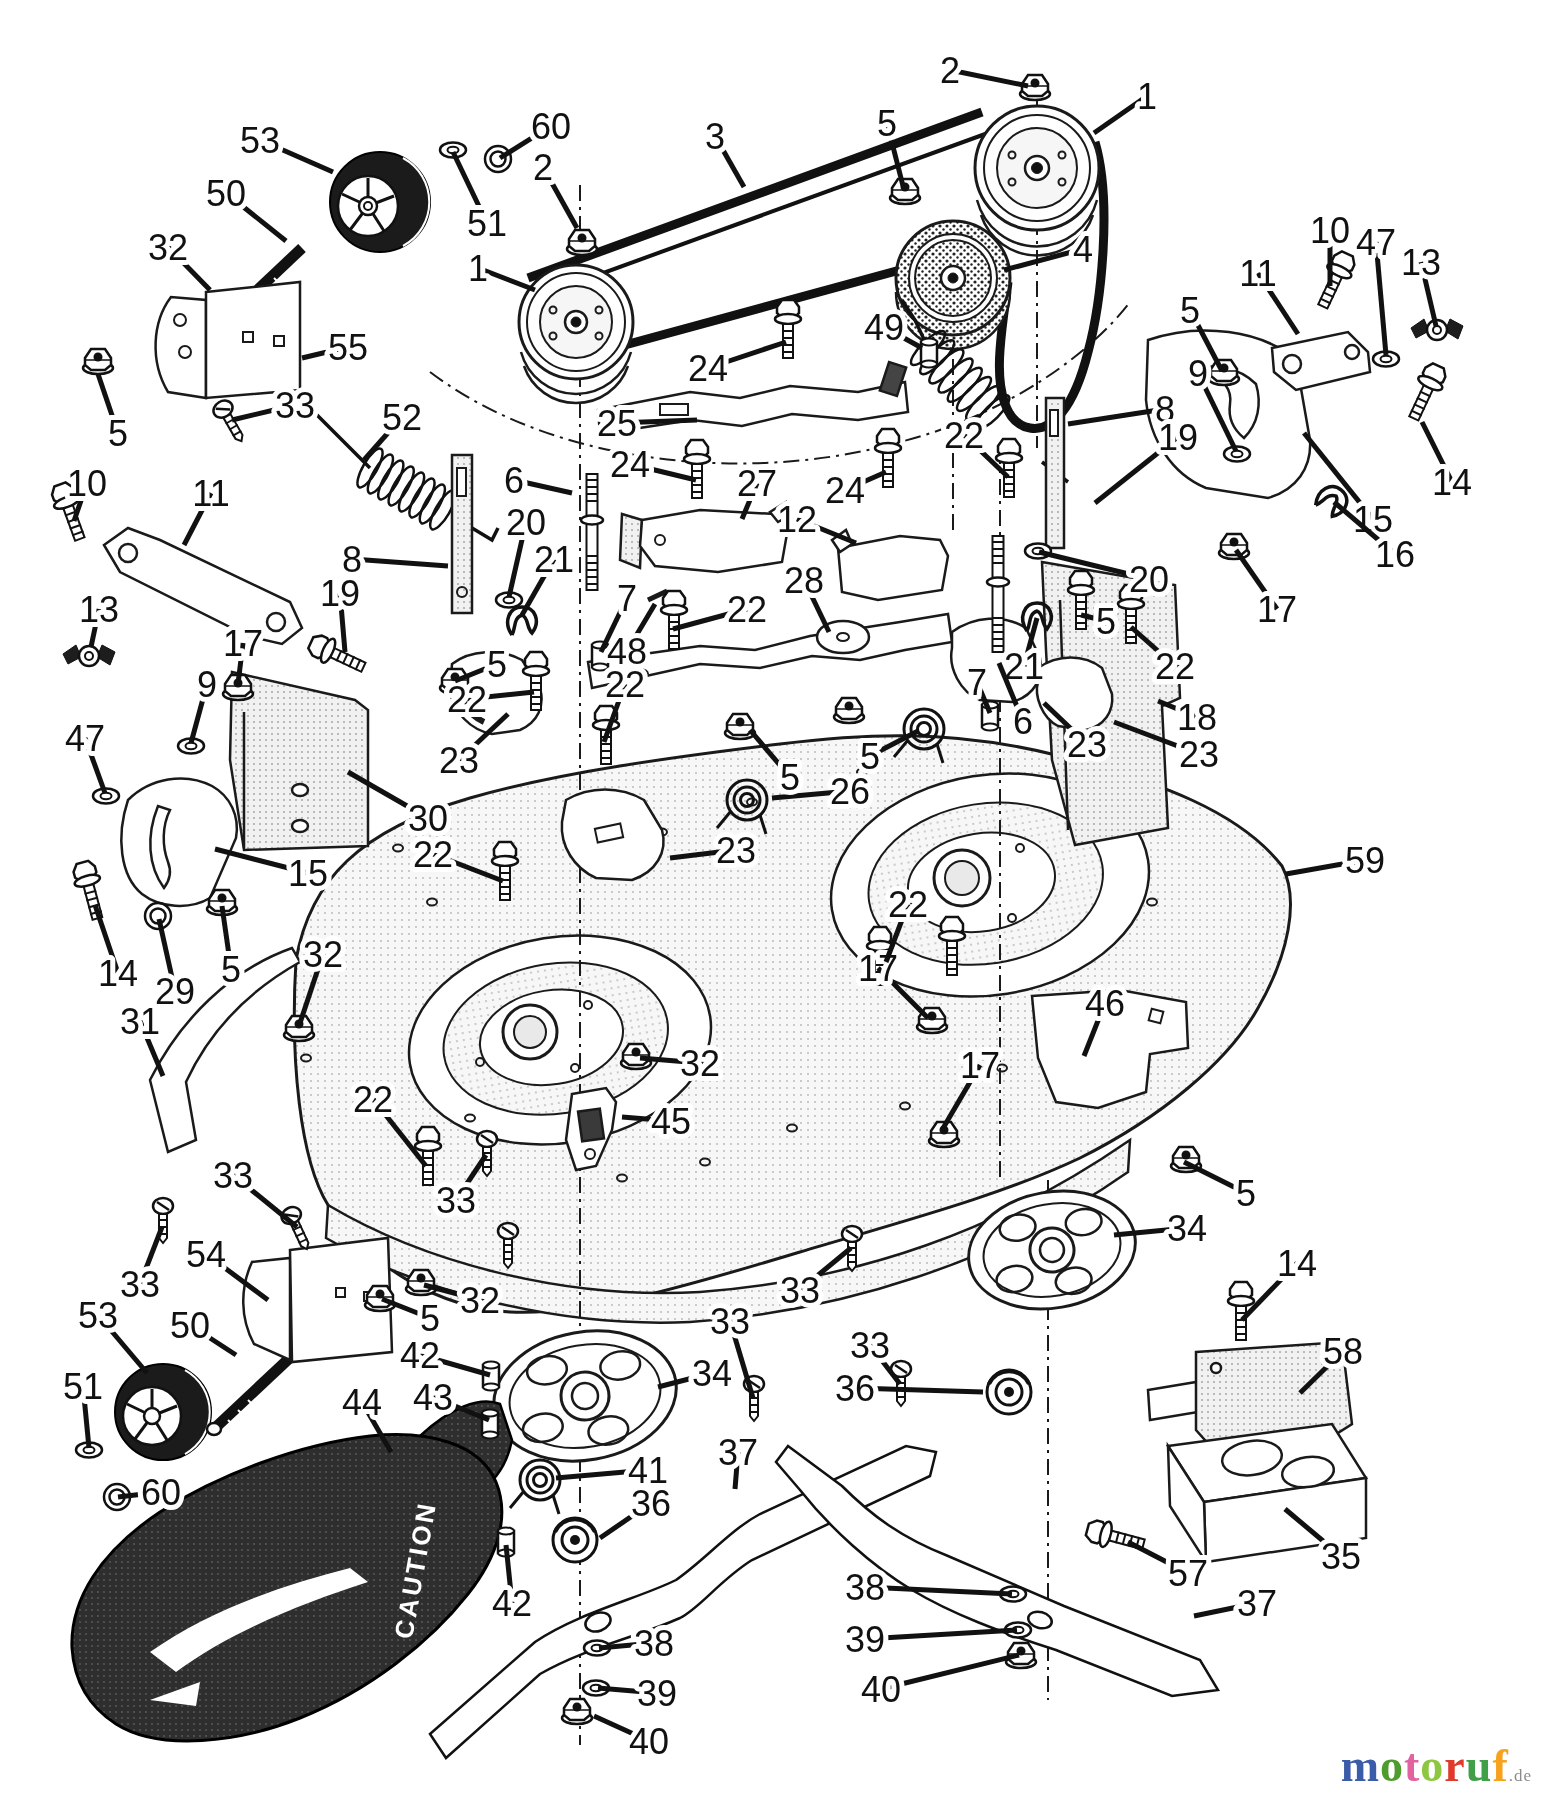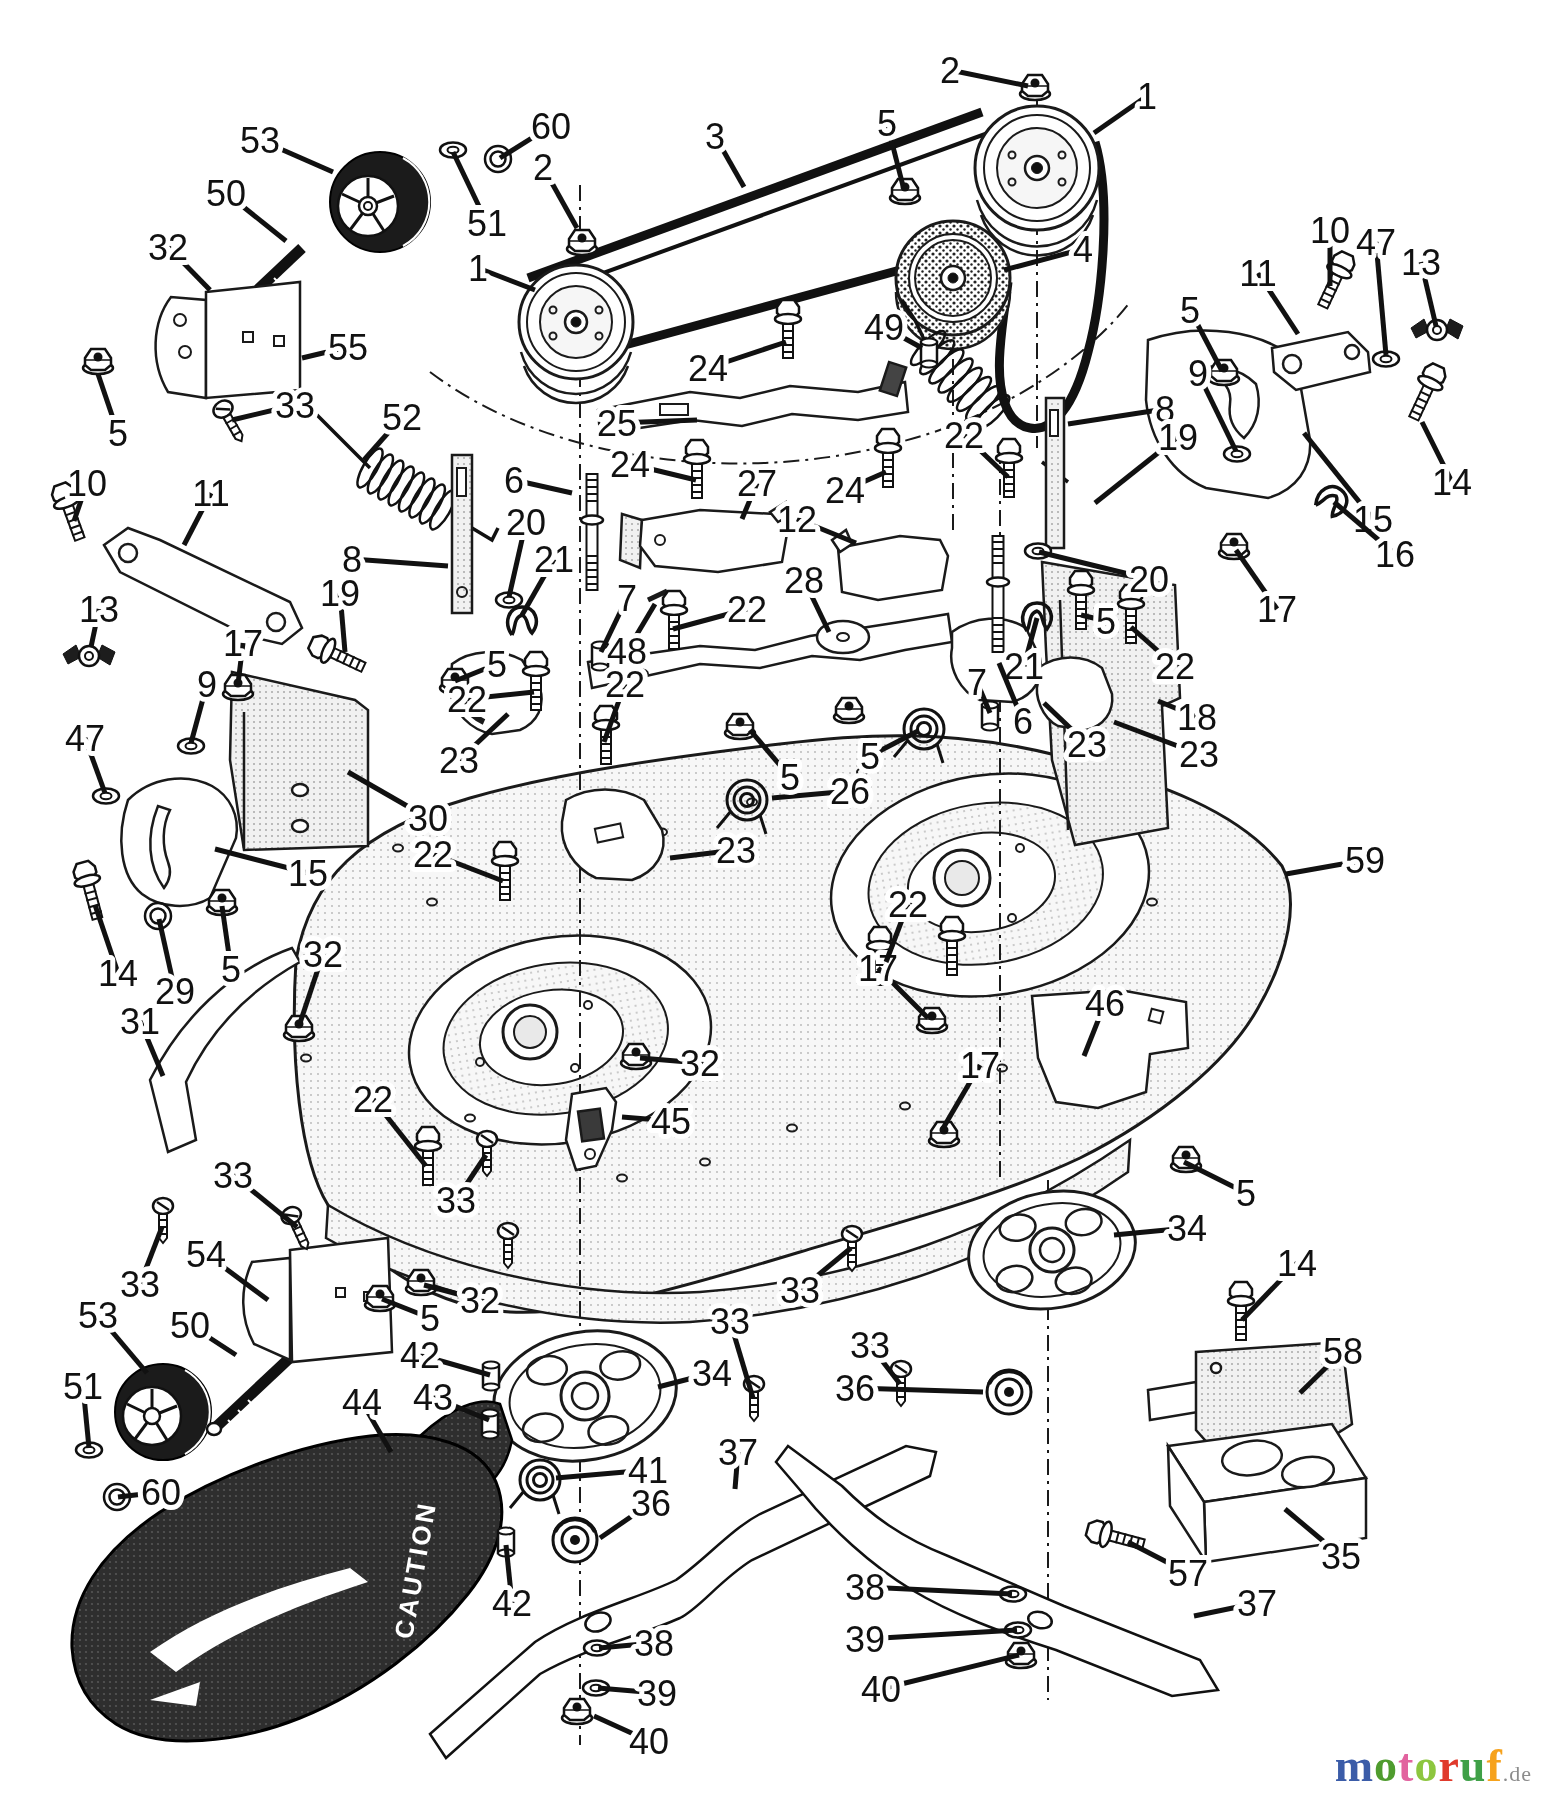--- a/index.html
+++ b/index.html
@@ -1,21 +1,21 @@
 <!DOCTYPE html>
 <html><head>
 <meta charset="utf-8">
 <style>
   html,body{margin:0;padding:0;background:#fff;}
   .stage{position:relative;width:1560px;height:1800px;background:#fff;overflow:hidden;
          font-family:"Liberation Sans",sans-serif;}
   svg{display:block;}
   .wm{position:absolute;right:28px;bottom:8px;font-family:"Liberation Serif","DejaVu Serif",serif;
       font-size:46px;font-weight:bold;letter-spacing:1px;user-select:none;}
-  .wm .suffix{font-size:22px;font-weight:normal;color:#8c8c8c;}
+  .wm .suffix{font-size:17px;font-weight:normal;color:#8c8c8c;}
 </style>
 </head>
 <body>
 
 <div class="stage">
 <svg id="diagram" width="1560" height="1800" viewBox="0 0 1560 1800" xmlns="http://www.w3.org/2000/svg">
   <defs>
     <pattern id="dots" width="6" height="6" patternUnits="userSpaceOnUse">
       <rect width="6" height="6" fill="#f1f1f1"></rect>
           <circle cx="2" cy="2" r="1" fill="#a8a8a8"></circle>

